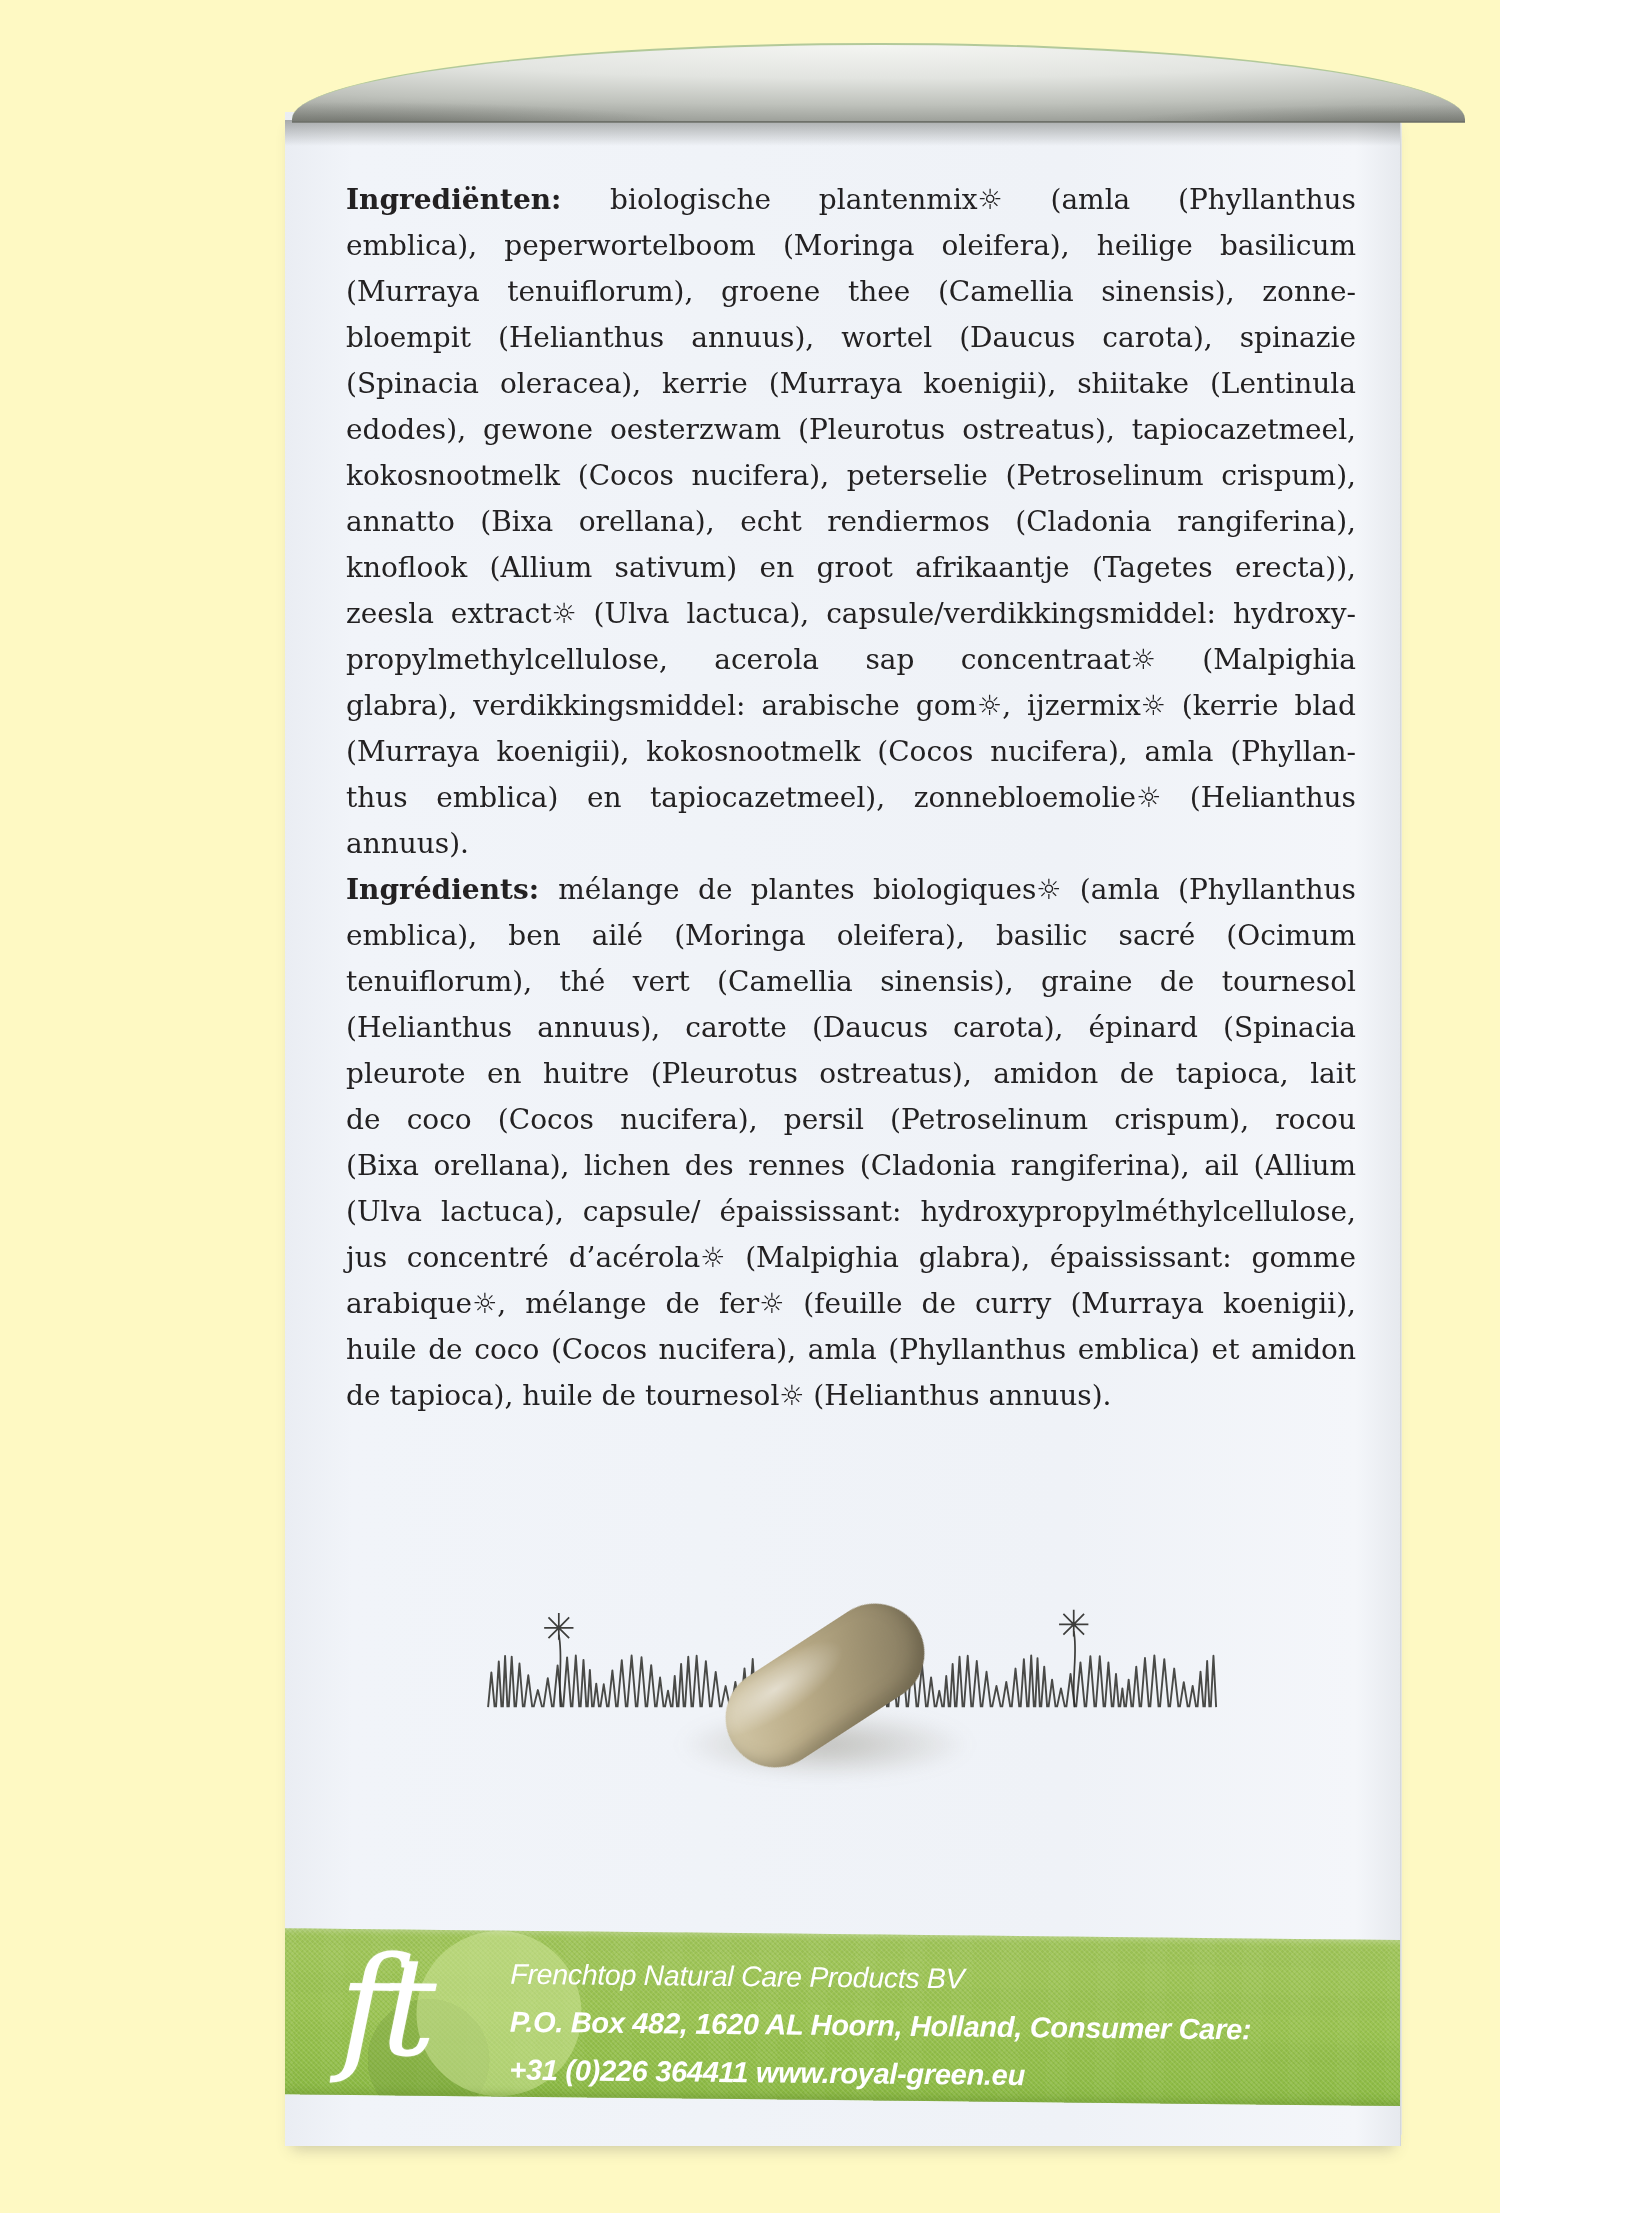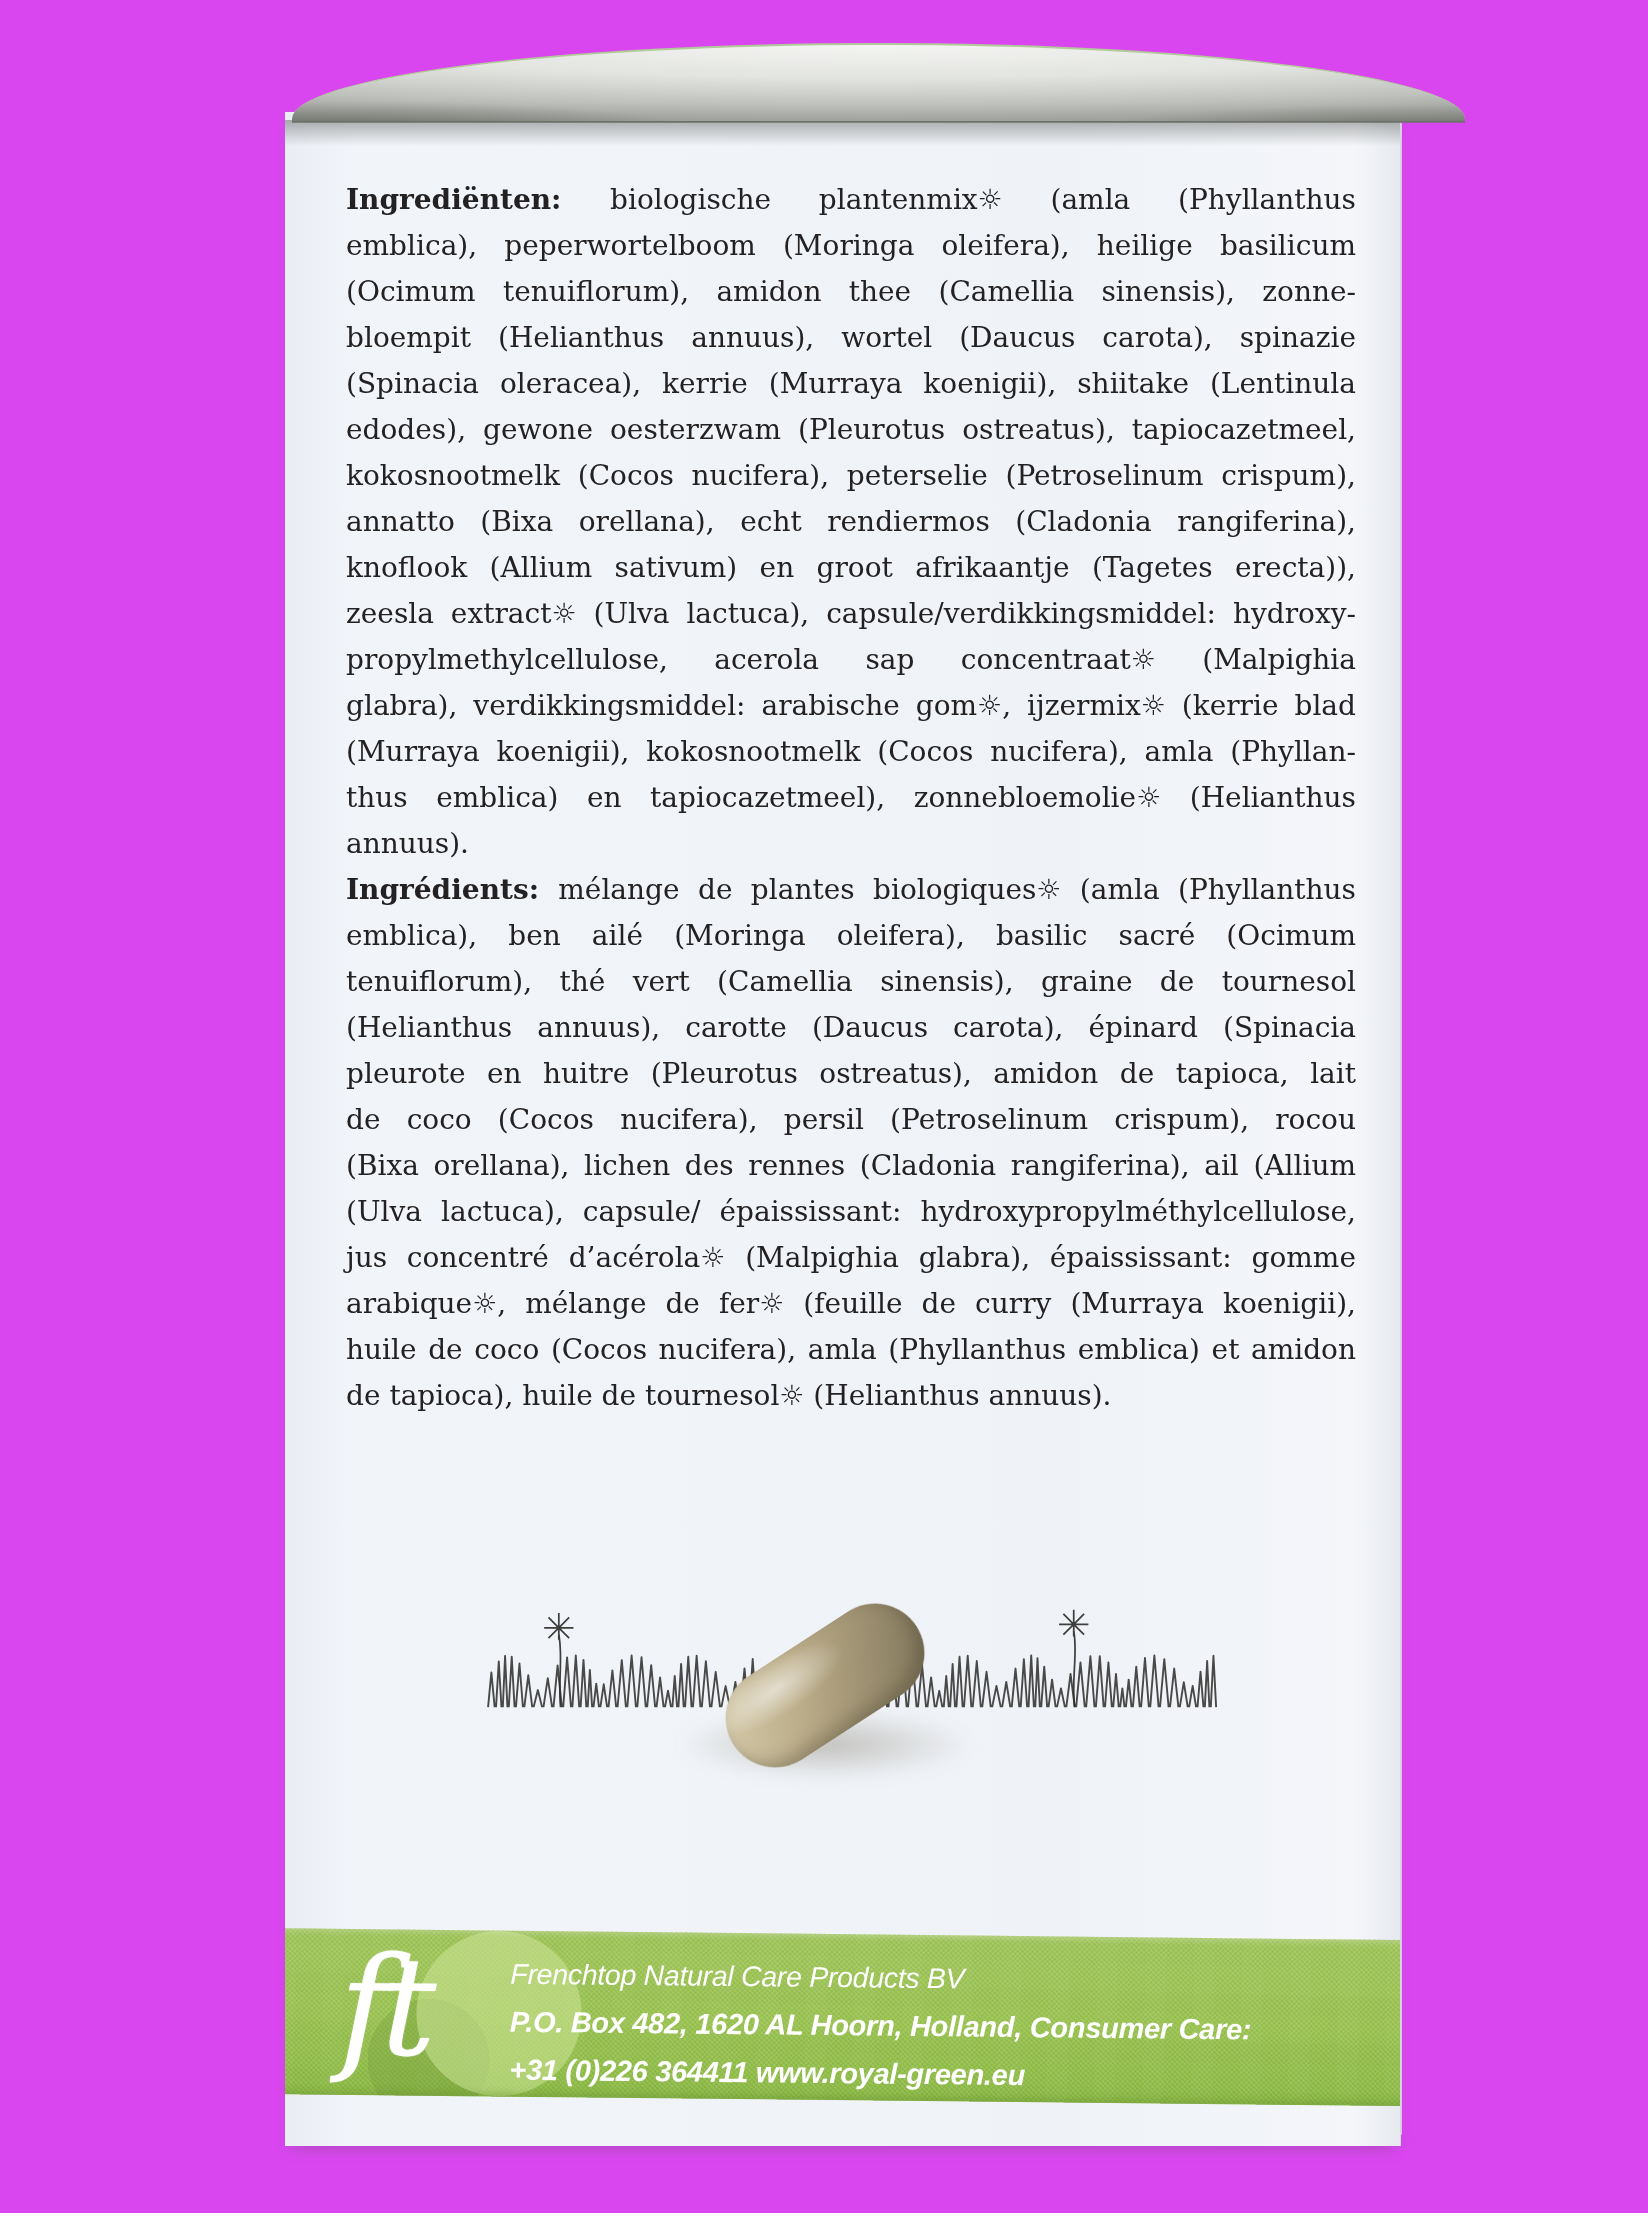--- a/index.html
+++ b/index.html
@@ -1,16 +1,16 @@
 <!DOCTYPE html>
 <html style="font-size:14px"><head>
 <meta charset="utf-8">
 <style>
   html,body{margin:0;padding:0;background:#fff;}
-  .photo{position:relative;width:1648px;height:2214px;background:#d946ef;overflow:hidden;
+  .photo{position:relative;width:1500px;height:2214px;background:#fef9c3;overflow:hidden;
          font-family:"DejaVu Serif","DejaVu Sans",serif;}
   
   .flap{position:absolute;left:292px;top:43px;width:1173px;height:76px;z-index:3;
         border-radius:586px 586px 0 0 / 76px 76px 0 0;
         background:
           radial-gradient(130% 160% at 6% 110%, rgba(70,72,66,.45) 0%, rgba(70,72,66,0) 22%),
           radial-gradient(130% 160% at 95% 110%, rgba(70,72,66,.40) 0%, rgba(70,72,66,0) 20%),
           radial-gradient(120% 115% at 50% 0%, #f4f5f2 0%, #e2e4e0 38%, #bfc2bc 68%, #9da09a 88%, #868982 100%);
         border-top:2.6px solid #b2c999;
         box-shadow:0 1.7px 0 #6e716a;}
@@ -67,21 +67,21 @@
 
   <div class="flap"></div>
   <div class="fold-shadow"></div>
 
   <div class="box">
 
     <div class="ingredients">
       <div class="para">
           <div class="tline"><b>Ingrediënten: </b>biologische plantenmix☼ (amla (Phyllanthus</div>
           <div class="tline">emblica), peperwortelboom (Moringa oleifera), heilige basilicum</div>
-          <div class="tline">(Ocimum tenuiflorum), amidon thee (Camellia sinensis), zonne-</div>
+          <div class="tline">(Murraya tenuiflorum), groene thee (Camellia sinensis), zonne-</div>
           <div class="tline">bloempit (Helianthus annuus), wortel (Daucus carota), spinazie</div>
           <div class="tline">(Spinacia oleracea), kerrie (Murraya koenigii), shiitake (Lentinula</div>
           <div class="tline">edodes), gewone oesterzwam (Pleurotus ostreatus), tapiocazetmeel,</div>
           <div class="tline">kokosnootmelk (Cocos nucifera), peterselie (Petroselinum crispum),</div>
           <div class="tline">annatto (Bixa orellana), echt rendiermos (Cladonia rangiferina),</div>
           <div class="tline">knoflook (Allium sativum) en groot afrikaantje (Tagetes erecta)),</div>
           <div class="tline">zeesla extract☼ (Ulva lactuca), capsule/verdikkingsmiddel: hydroxy-</div>
           <div class="tline">propylmethylcellulose, acerola sap concentraat☼ (Malpighia</div>
           <div class="tline">glabra), verdikkingsmiddel: arabische gom☼, ijzermix☼ (kerrie blad</div>
           <div class="tline">(Murraya koenigii), kokosnootmelk (Cocos nucifera), amla (Phyllan-</div>

